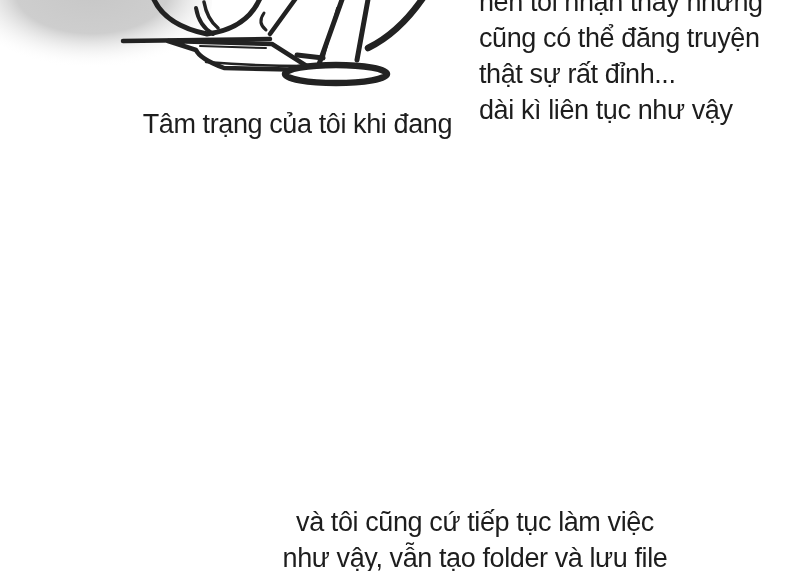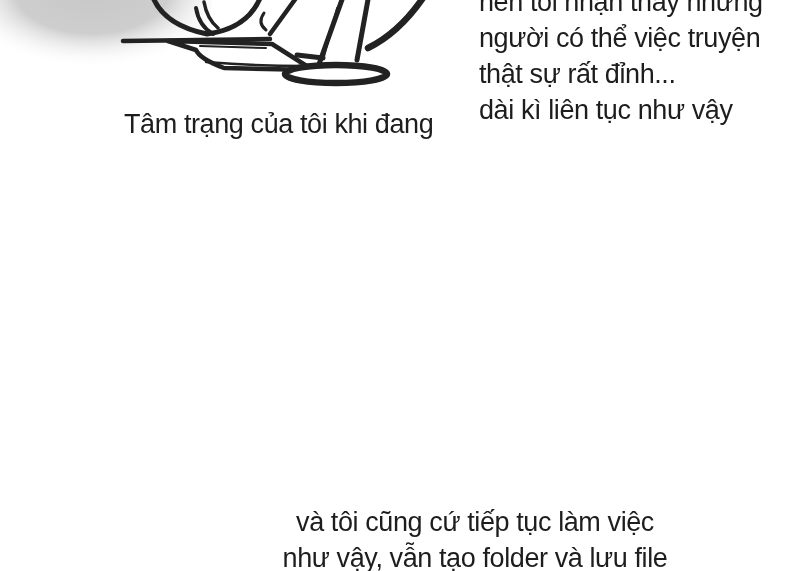--- a/index.html
+++ b/index.html
@@ -18,24 +18,24 @@
   }
   .txt {
     position: absolute;
     color: #1d1d1d;
     font-size: 27px;
     letter-spacing: -0.4px;
     white-space: nowrap;
   }
   .txt .line { display: block; }
   .caption {
-    left: 124px;
+    left: 132px;
     top: 107px;
     width: 320px;
-    text-align: left;
+    text-align: right;
     line-height: 34px;
   }
   .speech-top-right {
     left: 479px;
     top: -16px;
     text-align: left;
     line-height: 36px;
   }
   .speech-bottom {
     left: 255px;
@@ -93,21 +93,21 @@
       <path d="M 427,-8 Q 401,32 368,48" stroke-width="6.5"></path>
     </g>
   </svg>
 
   <div class="txt caption">
     <span class="line">Tâm trạng của tôi khi đang</span>
   </div>
 
   <div class="txt speech-top-right">
     <span class="line">nên tôi nhận thấy những</span>
-    <span class="line">người có thể việc truyện</span>
+    <span class="line">cũng có thể đăng truyện</span>
     <span class="line">thật sự rất đỉnh...</span>
     <span class="line">dài kì liên tục như vậy</span>
   </div>
 
   <div class="txt speech-bottom">
     <span class="line">và tôi cũng cứ tiếp tục làm việc</span>
     <span class="line">như vậy, vẫn tạo folder và lưu file</span>
   </div>
 
 </div>

